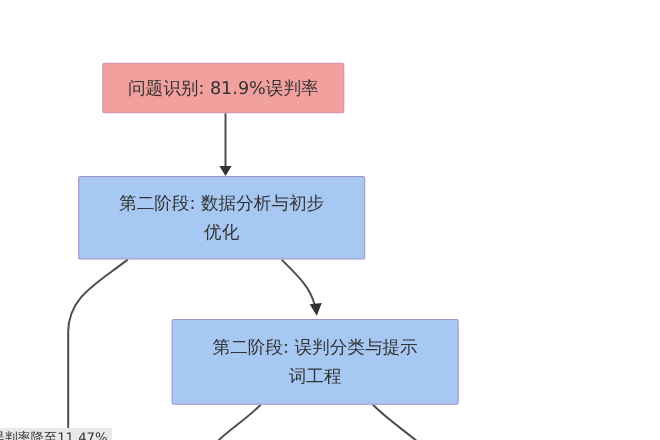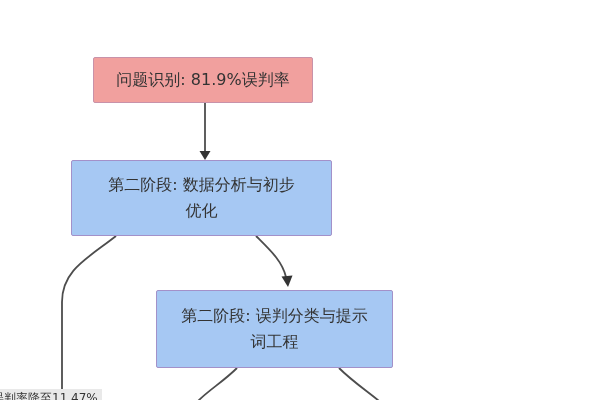--- a/index.html
+++ b/index.html
@@ -57,21 +57,21 @@
     left: 71px;
     top: 160px;
     width: 261px;
     height: 76px;
     background: var(--phase-fill, #a6c8f3);
     border: 1.5px solid var(--phase-border, #a391c9);
   }
   .node-phase2 {
     left: 156px;
     top: 290px;
-    width: 237px;
+    width: 261px;
     height: 78px;
     background: var(--phase-fill, #a6c8f3);
     border: 1.5px solid var(--phase-border, #a391c9);
   }
   .edge-label {
     position: absolute;
     left: -12px;
     top: 389px;
     background: var(--edge-label-bg, #e9e9e9);
     color: var(--text, #333333);

